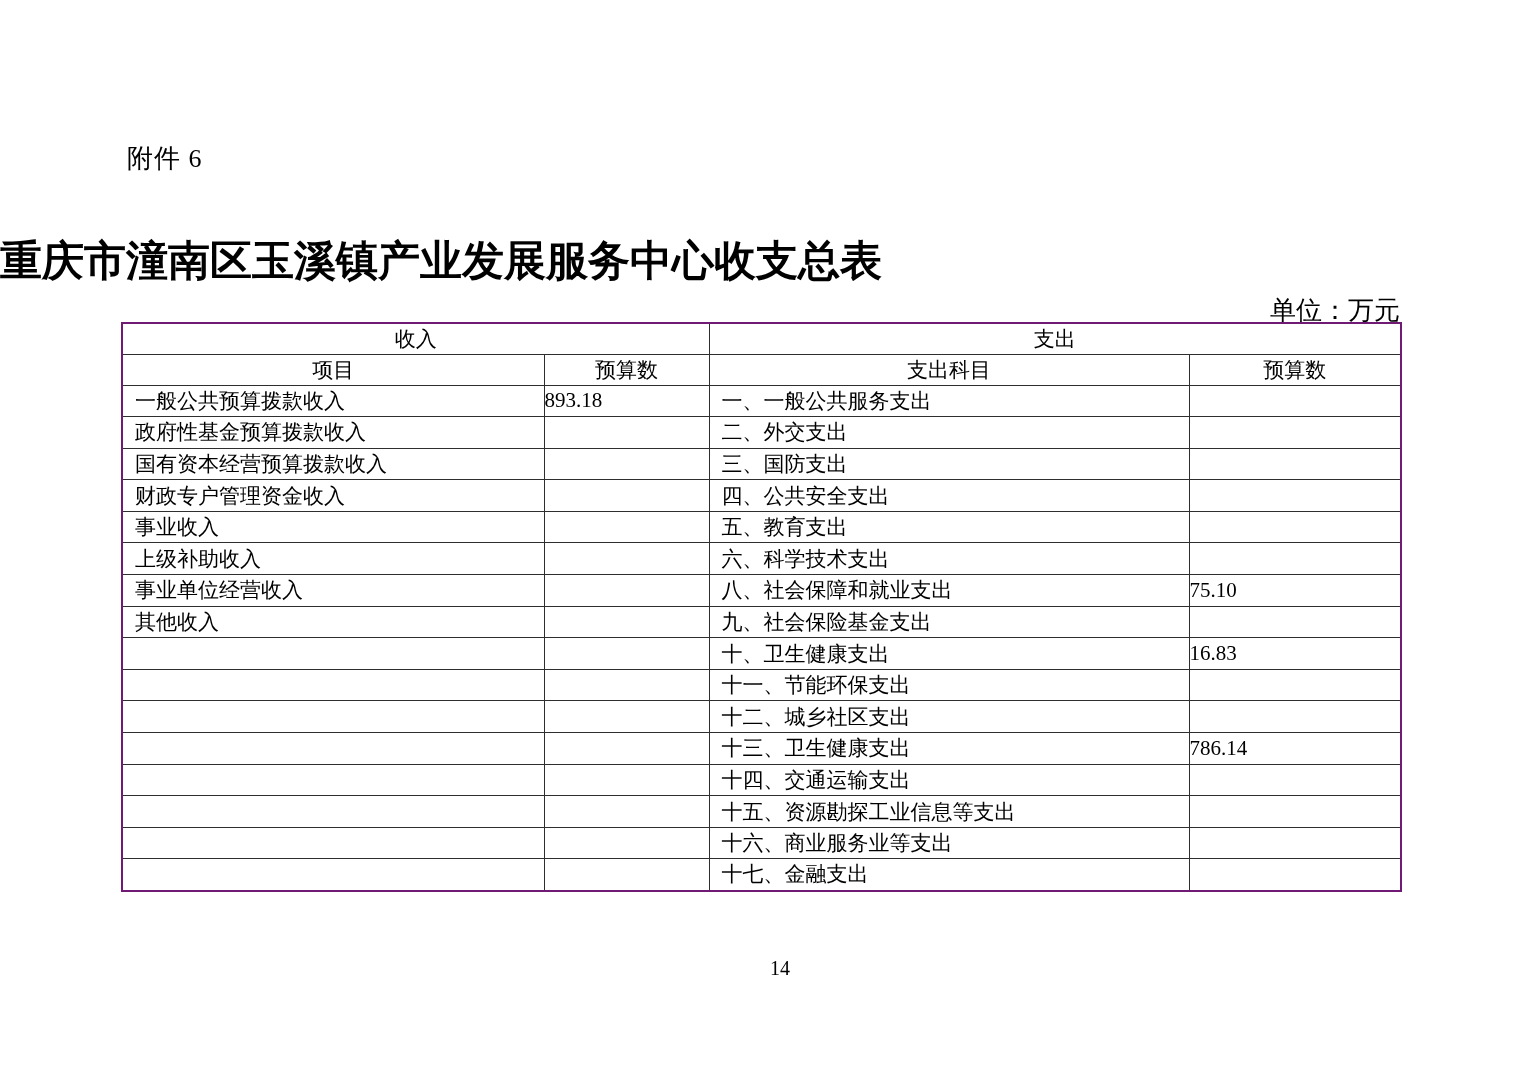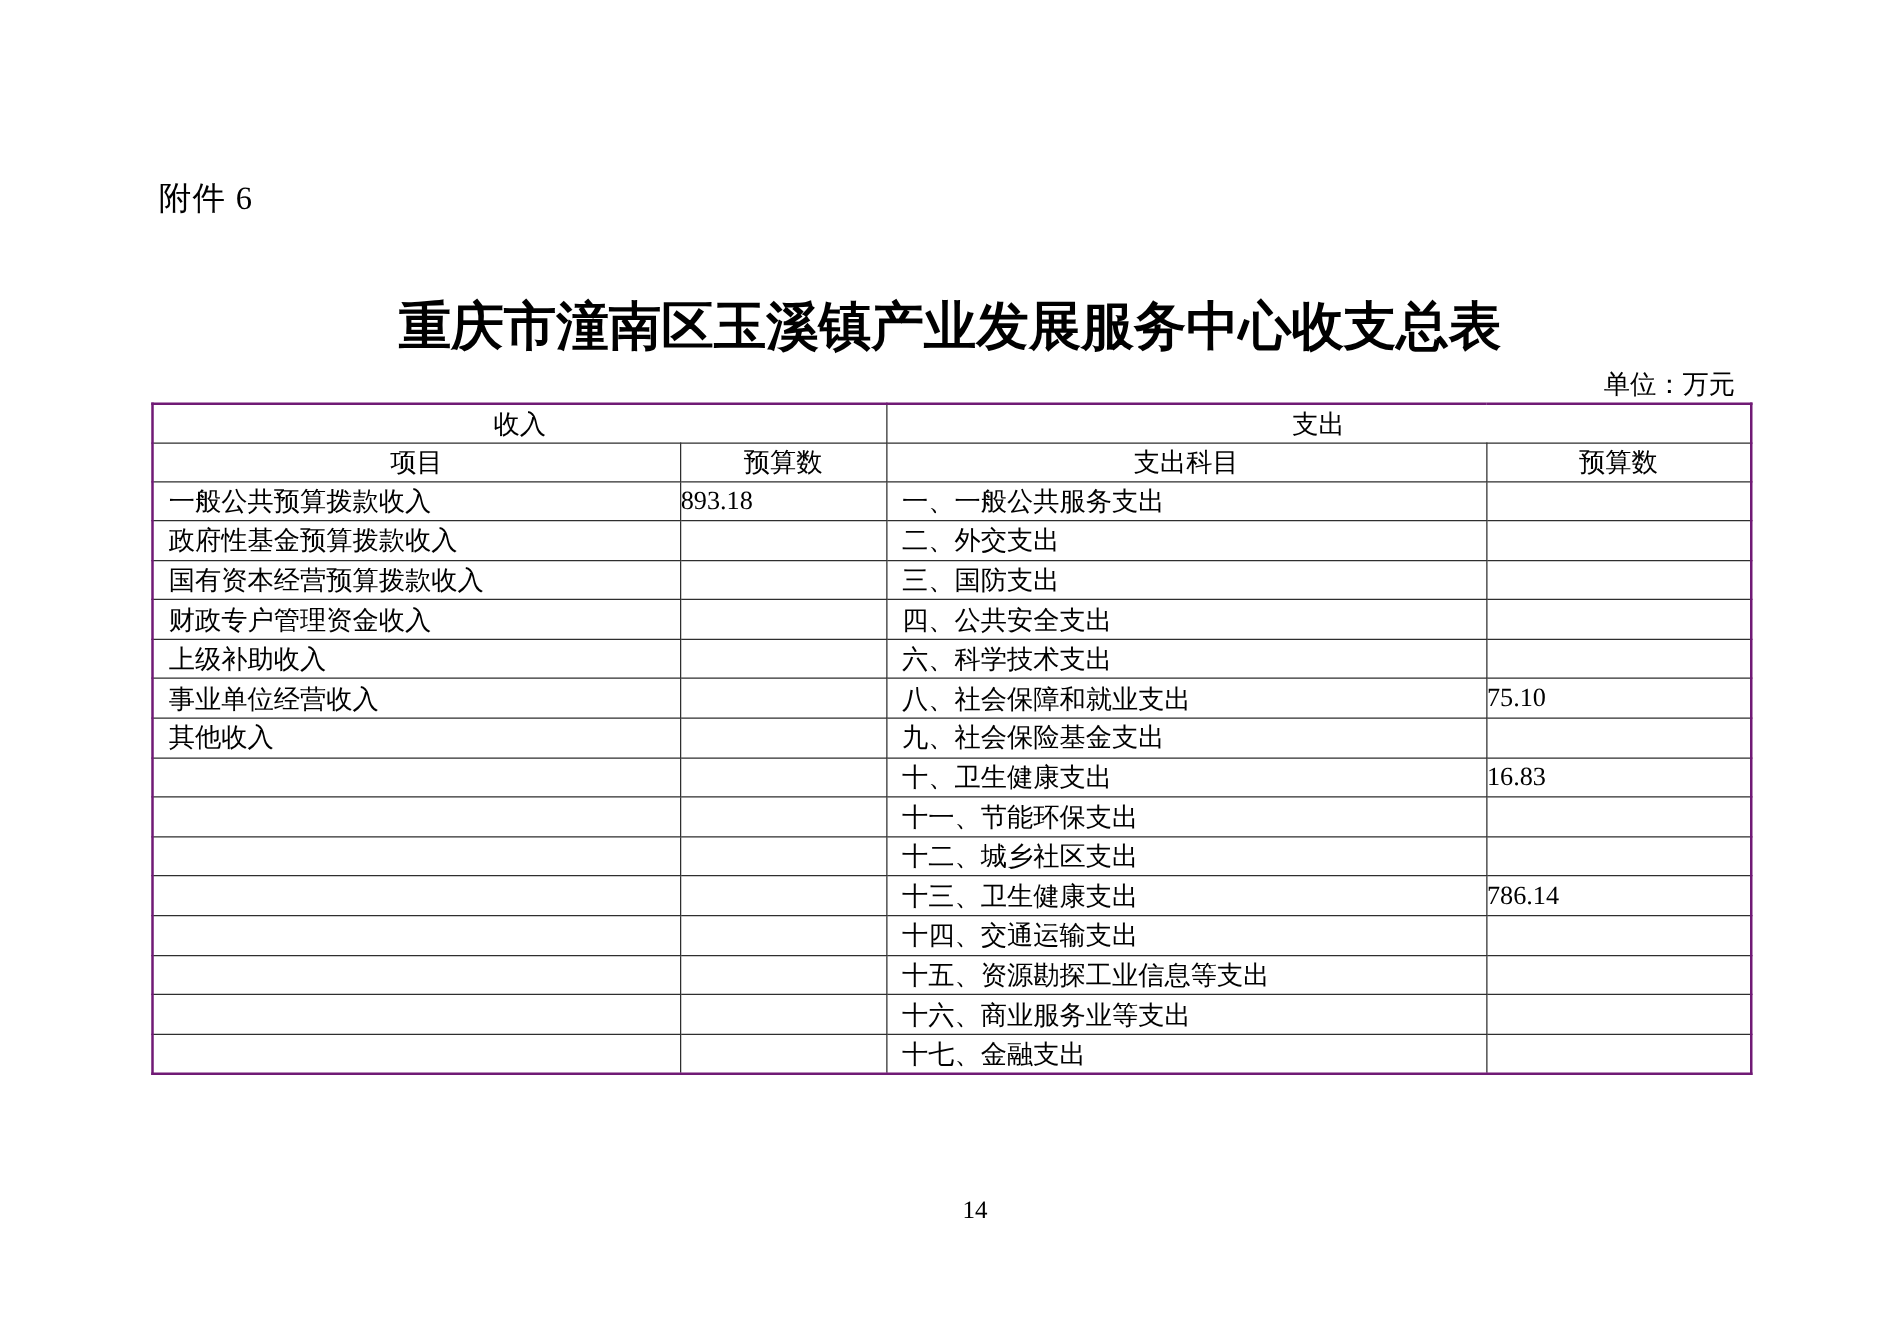--- a/index.html
+++ b/index.html
@@ -19,30 +19,29 @@
     top: 141px;
     font-size: 26px;
     font-weight: normal;
     letter-spacing: 1px;
   }
   .doc-title {
     position: absolute;
     left: 0;
     top: 233px;
     width: 100%;
-    text-align: center;
     font-size: 42px;
     font-weight: bold;
     letter-spacing: 0px;
   }
   .unit-label {
     position: absolute;
-    right: 132px;
+    right: 120px;
     top: 293px;
-    font-size: 21px;
+    font-size: 26px;
   }
   table.budget {
     position: absolute;
     left: 121px;
     top: 322px;
     width: 1279px;
     border-collapse: collapse;
     table-layout: fixed;
     border: 2px solid #701a75;
   }
@@ -119,20 +118,26 @@
           <td class="label">三、国防支出</td>
           <td class="num"></td>
         </tr>
         <tr>
           <td class="label">财政专户管理资金收入</td>
           <td class="num"></td>
           <td class="label">四、公共安全支出</td>
           <td class="num"></td>
         </tr>
         <tr>
+          <td class="label">事业收入</td>
+          <td class="num"></td>
+          <td class="label">五、教育支出</td>
+          <td class="num"></td>
+        </tr>
+        <tr>
           <td class="label">上级补助收入</td>
           <td class="num"></td>
           <td class="label">六、科学技术支出</td>
           <td class="num"></td>
         </tr>
         <tr>
           <td class="label">事业单位经营收入</td>
           <td class="num"></td>
           <td class="label">八、社会保障和就业支出</td>
           <td class="num">75.10</td>

